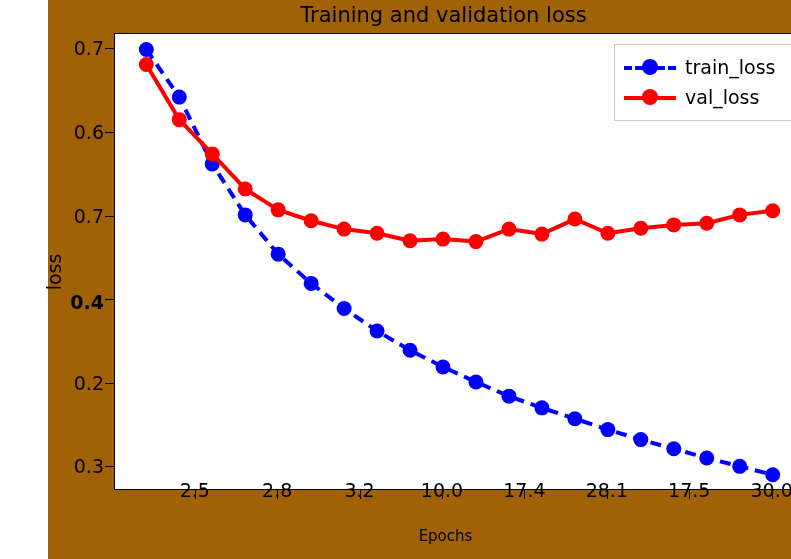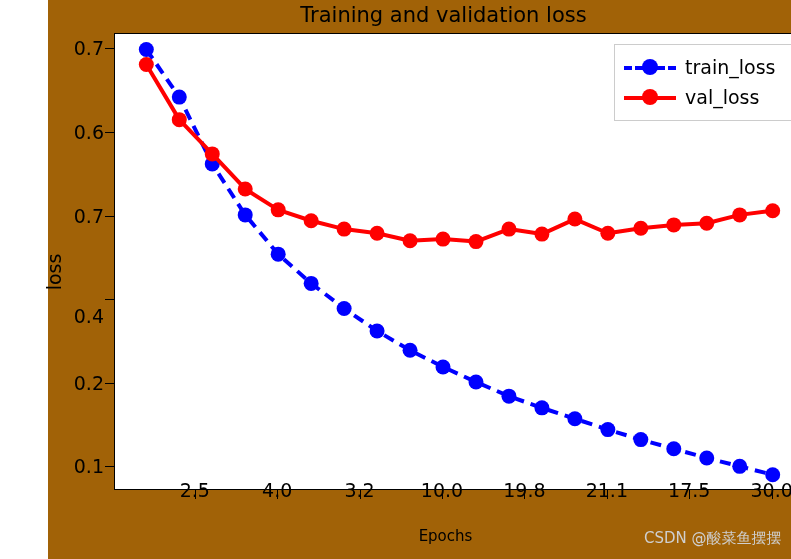--- a/index.html
+++ b/index.html
@@ -211,23 +211,23 @@
   }
 </style>
 </head>
 <body>
 
 <div id="figure">
 
   <div id="chart-title">Training and validation loss</div>
 
   <div id="ytick-labels">
-      <div class="ytick-label" style="top: 433.189px;">0.1</div>
+      <div class="ytick-label" style="top: 433.189px;">0.3</div>
       <div class="ytick-label" style="top: 349.643px;">0.2</div>
-      <div class="ytick-label" style="top: 283px;">0.4</div>
+      <div class="ytick-label" style="top: 269px; font-weight: bold;">0.4</div>
       <div class="ytick-label" style="top: 182.549px;">0.7</div>
       <div class="ytick-label" style="top: 99.0027px;">0.6</div>
       <div class="ytick-label" style="top: 15.4561px; text-align: right;">0.7</div>
     </div>
   <div id="ytick-marks">
       <div class="ytick-mark" style="top: 433.189px;"></div>
       <div class="ytick-mark" style="top: 349.643px;"></div>
       <div class="ytick-mark" style="top: 266.096px;"></div>
       <div class="ytick-mark" style="top: 182.549px;"></div>
       <div class="ytick-mark" style="top: 99.0027px;"></div>
@@ -292,25 +292,25 @@
       <div class="xtick-mark" style="left: 163.184px;"></div>
       <div class="xtick-mark" style="left: 245.6px;"></div>
       <div class="xtick-mark" style="left: 328.017px;"></div>
       <div class="xtick-mark" style="left: 410.433px;"></div>
       <div class="xtick-mark" style="left: 492.849px;"></div>
       <div class="xtick-mark" style="left: 575.266px;"></div>
       <div class="xtick-mark" style="left: 657.682px;"></div>
     </div>
   <div id="xtick-labels">
       <div class="xtick-label" style="left: 80.7679px;">2.5</div>
-      <div class="xtick-label" style="left: 163.184px;">4.0</div>
+      <div class="xtick-label" style="left: 163.184px;">2.8</div>
       <div class="xtick-label" style="left: 245.6px;">3.2</div>
       <div class="xtick-label" style="left: 328.017px;">10.0</div>
-      <div class="xtick-label" style="left: 410.433px;">19.8</div>
-      <div class="xtick-label" style="left: 492.849px;">21.1</div>
+      <div class="xtick-label" style="left: 410.433px;">17.4</div>
+      <div class="xtick-label" style="left: 492.849px;">28.1</div>
       <div class="xtick-label" style="left: 575.266px;">17.5</div>
       <div class="xtick-label" style="left: 657.682px;">30.0</div>
     </div>
 
   <div id="xlabel">Epochs</div>
 
   <div id="legend">
       <div class="legend-row">
         <div class="legend-sample">
           <div class="legend-line dashed" style="border-top-color: rgb(0, 0, 255);"></div>
@@ -320,15 +320,14 @@
       </div>
       <div class="legend-row">
         <div class="legend-sample">
           <div class="legend-line solid" style="border-top-color: rgb(255, 0, 0);"></div>
           <div class="legend-marker" style="background: rgb(255, 0, 0);"></div>
         </div>
         <span class="legend-text">val_loss</span>
       </div>
     </div>
 
-  <div id="watermark">CSDN @酸菜鱼摆摆</div>
 
 </div>
 
 </body></html>

